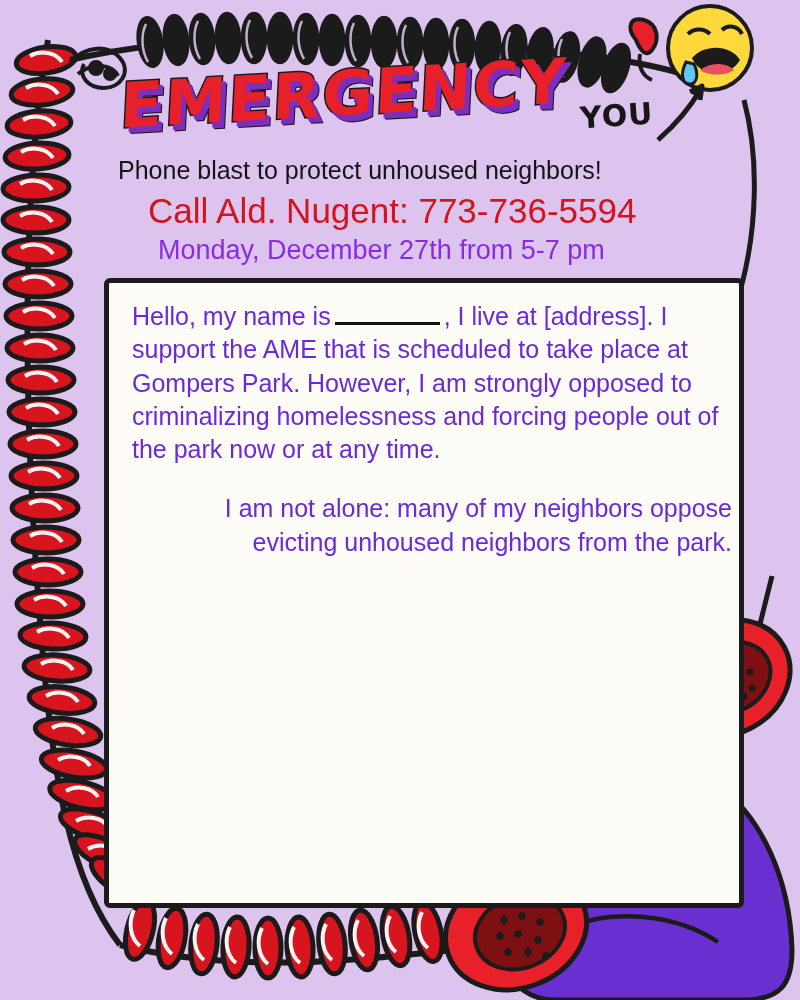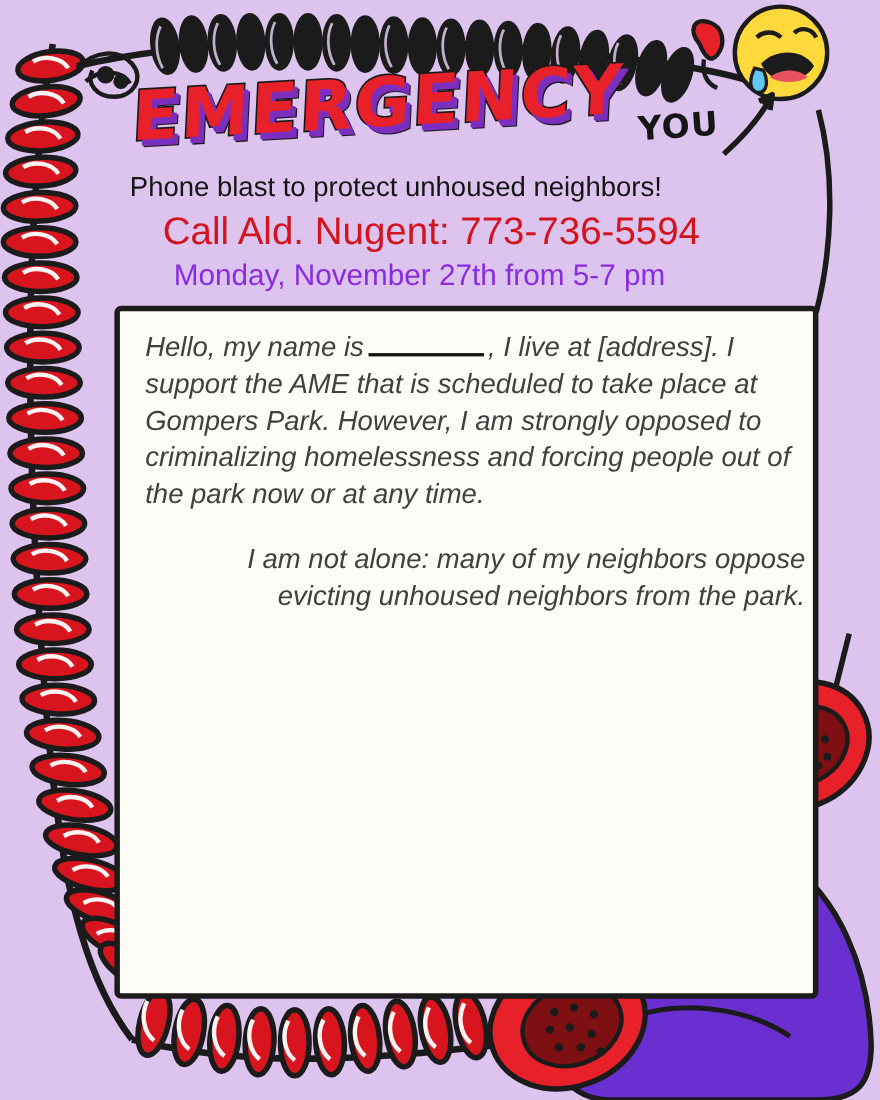--- a/index.html
+++ b/index.html
@@ -110,22 +110,21 @@
     box-sizing: border-box;
   }
   .script {
     position: absolute;
     left: 132px;
     top: 300px;
     width: 600px;
     font-family: "Liberation Sans", sans-serif;
     font-size: 25px;
     line-height: 1.33;
-    color: #404040;
-    font-style: italic;
+    color: #6d28d9;
   }
   .script p {
     margin: 0 0 26px 0;
   }
   .script p.p2 {
     padding-left: 8px;
     text-align: right;
   }
   .script p.p3 {
     width: 430px;
@@ -375,21 +374,21 @@
   </div>
 
   <div class="headline-wrap">
     <div class="headline">EMERGENCY</div>
   </div>
   <div class="you-label">YOU</div>
 
   <div class="subhead">
     <div class="sub-line l1">Phone blast to protect unhoused neighbors!</div>
     <div class="sub-line l2">Call Ald. Nugent: 773-736-5594</div>
-    <div class="sub-line l3">Monday, November 27th from 5-7 pm</div>
+    <div class="sub-line l3">Monday, December 27th from 5-7 pm</div>
   </div>
 
   <div class="bubble"></div>
   <div class="script">
     <p class="p1"><span>Hello, my name is</span><span class="blank"></span><span>, I live at [address]. I support the AME that is scheduled to take place at Gompers Park. However, I am strongly opposed to criminalizing homelessness and forcing people out of the park now or at any time.</span></p>
     <p class="p2">I am not alone: many of my neighbors oppose evicting unhoused neighbors from the park.</p>
   </div>
 
 </div>
 

